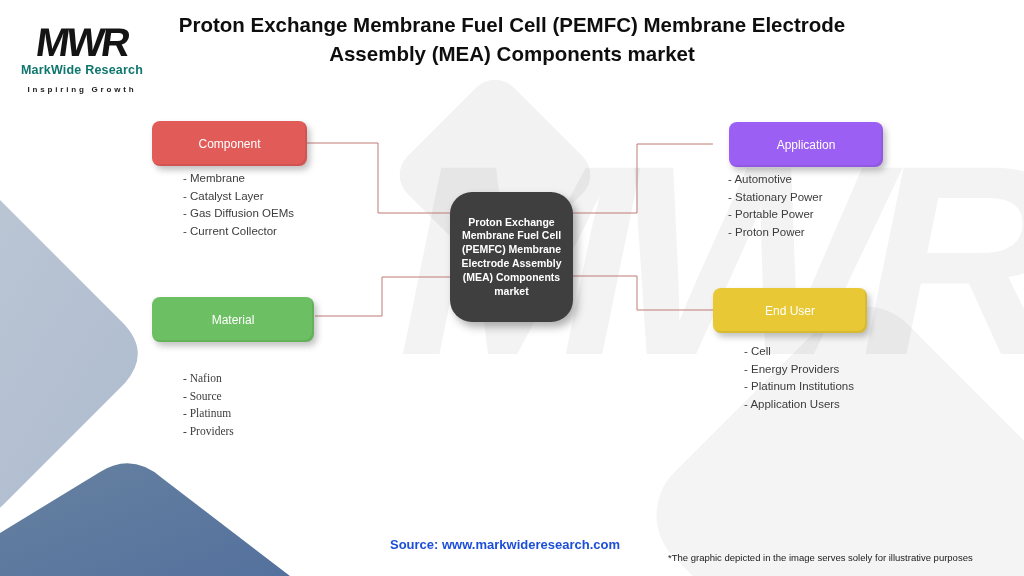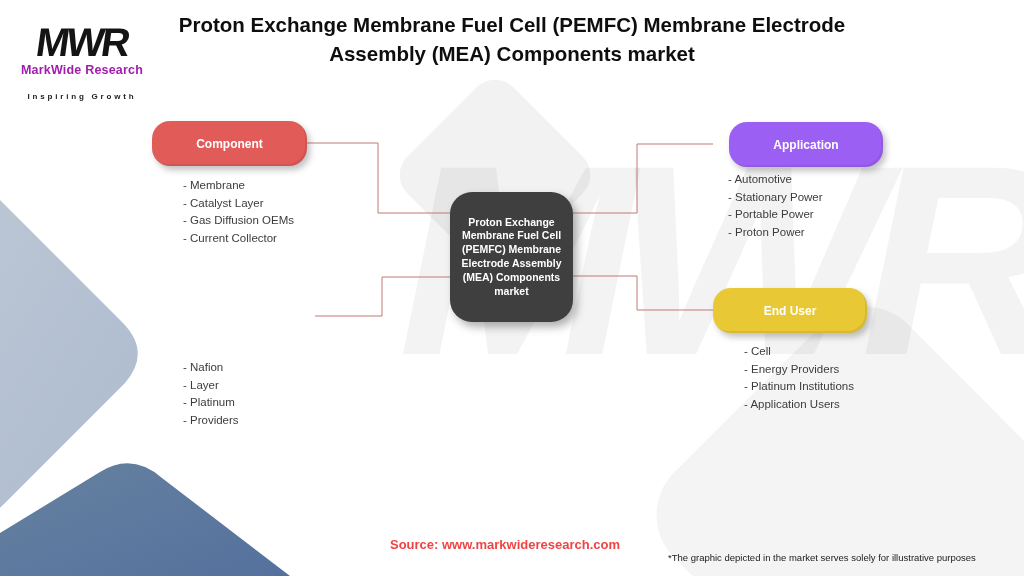--- a/index.html
+++ b/index.html
@@ -17,55 +17,55 @@
   }
   .faint-square{position:absolute;z-index:0;background:#f3f3f3;}
   .fs1{left:420px;top:100px;width:150px;height:150px;border-radius:26px;transform:rotate(45deg);background:#f2f2f2;}
   .fs2{left:700px;top:350px;width:330px;height:330px;border-radius:60px;transform:rotate(45deg);background:#f4f4f4;}
   
   .logo{position:absolute;left:18px;top:22px;width:128px;text-align:center;z-index:2;}
   .logo-mark{
     font-weight:900;font-size:40px;line-height:40px;letter-spacing:-3px;color:#141414;
     transform:skewX(-8deg);
   }
-  .logo-name{font-size:12.5px;font-weight:800;color:#a21caf;letter-spacing:0.2px;margin-top:1px;}
-  .logo-tagline{font-size:8px;font-weight:700;color:#1d1d1d;letter-spacing:2.8px;margin-top:15px;}
+  .logo-name{font-size:12.5px;font-weight:800;color:#0f766e;letter-spacing:0.2px;margin-top:1px;}
+  .logo-tagline{font-size:8px;font-weight:700;color:#1d1d1d;letter-spacing:2.8px;margin-top:8px;}
   .title{
     position:absolute;left:162px;top:10px;width:700px;z-index:2;margin:0;
     font-size:20.5px;line-height:29px;font-weight:700;color:#0e0e0e;text-align:center;
   }
   
   .connectors{position:absolute;left:0;top:0;z-index:1;}
   
   .seg-box{
     position:absolute;z-index:2;display:flex;align-items:center;justify-content:center;
-    border-radius:18px;color:#ffffff;font-size:12px;font-weight:700;
+    border-radius:8px;color:#ffffff;font-size:12px;font-weight:400;
     box-shadow:3px 4px 6px rgba(80,80,80,0.35), inset -2px -2px 0 rgba(0,0,0,0.07);
   }
   .box-component{left:152px;top:121px;width:155px;height:45px;background:#e15b59;}
   .box-application{left:713px;top:122px;width:154px;height:45px;background:#9c5ff3;margin-left:16px;}
   .box-material{left:152px;top:297px;width:162px;height:45px;background:#6cbf63;}
   .box-end-user{left:713px;top:288px;width:154px;height:45px;background:#e8c935;}
   .center-node{
     position:absolute;left:450px;top:192px;width:123px;height:130px;z-index:2;
     background:#3f3f3f;border-radius:22px;display:flex;align-items:center;justify-content:center;
     box-shadow:4px 5px 8px rgba(80,80,80,0.45);
   }
   .center-node .label{
     color:#ffffff;font-size:10.5px;line-height:13.8px;font-weight:700;text-align:center;
     padding:0 10px;
   }
   
   .item-list{position:absolute;z-index:2;font-size:11.5px;line-height:17.5px;color:#3c3c3c;}
-  .list-component{left:183px;top:177px;}
+  .list-component{left:183px;top:170px;}
   .list-application{left:728px;top:171px;}
-  .list-material{left:183px;top:359px;}
+  .list-material{left:183px;top:370px;font-family:Liberation Serif, serif;}
   .list-end-user{left:744px;top:343px;}
   
-  .source{position:absolute;left:390px;top:537px;z-index:2;font-size:13px;font-weight:700;color:#ef4444;}
+  .source{position:absolute;left:390px;top:537px;z-index:2;font-size:13px;font-weight:700;color:#1d4ed8;}
   .disclaimer{position:absolute;left:668px;top:552px;z-index:2;font-size:9.5px;font-weight:400;color:#1a1a1a;}
 </style>
 </head>
 <body>
 
 <div class="stage">
 
   <svg class="decor-svg" width="1024" height="576" viewBox="0 0 1024 576">
     <defs>
       <linearGradient id="gLight" x1="0" y1="0" x2="1" y2="1">
@@ -118,33 +118,36 @@
   <div class="seg-box box-application">
     <span>Application</span>
   </div>
   <div class="item-list list-application">
     <div class="li">- Automotive</div>
     <div class="li">- Stationary Power</div>
     <div class="li">- Portable Power</div>
     <div class="li">- Proton Power</div>
   </div>
 
+  <div class="seg-box box-material">
+    <span>Material</span>
+  </div>
   <div class="item-list list-material">
     <div class="li">- Nafion</div>
-    <div class="li">- Layer</div>
+    <div class="li">- Source</div>
     <div class="li">- Platinum</div>
     <div class="li">- Providers</div>
   </div>
 
   <div class="seg-box box-end-user">
     <span>End User</span>
   </div>
   <div class="item-list list-end-user">
     <div class="li">- Cell</div>
     <div class="li">- Energy Providers</div>
     <div class="li">- Platinum Institutions</div>
     <div class="li">- Application Users</div>
   </div>
 
   <div class="source">Source: www.markwideresearch.com</div>
-  <div class="disclaimer">*The graphic depicted in the market serves solely for illustrative purposes</div>
+  <div class="disclaimer">*The graphic depicted in the image serves solely for illustrative purposes</div>
 
 </div>
 
 </body></html>

